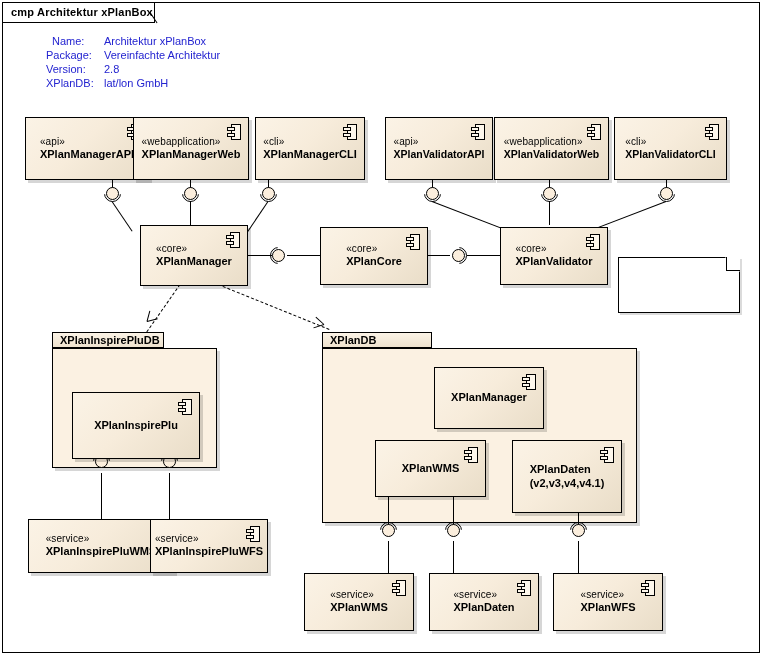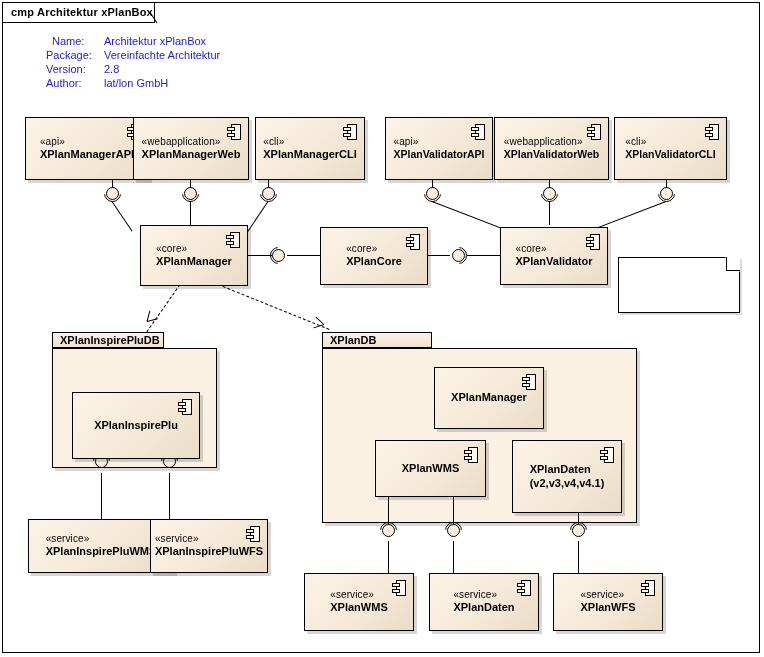--- a/index.html
+++ b/index.html
@@ -82,21 +82,21 @@
   <div class="frame-tab" style="left:3px;top:3px;width:152px;"></div>
   <div class="frame-tab-cut" style="left:150px;top:3px;"></div>
   <div class="frame-tab-inner">cmp Architektur xPlanBox</div>
 
   <div class="meta" style="left:38px;top:35px;margin-left:14px;">Name:</div>
   <div class="meta" style="left:104px;top:35px;">Architektur xPlanBox</div>
   <div class="meta" style="left:46px;top:49px;">Package:</div>
   <div class="meta" style="left:104px;top:49px;">Vereinfachte Architektur</div>
   <div class="meta" style="left:46px;top:63px;">Version:</div>
   <div class="meta" style="left:104px;top:63px;">2.8</div>
-  <div class="meta" style="left:46px;top:77px;">Author:</div>
+  <div class="meta" style="left:46px;top:77px;">XPlanDB:</div>
   <div class="meta" style="left:104px;top:77px;">lat/lon GmbH</div>
 
   <div class="pkg">
     <div class="pkg-tab" style="left:52px;top:332px;width:112px;height:16px;">XPlanInspirePluDB</div>
     <div class="pkg-body" style="left:52px;top:348px;width:165px;height:120px;"></div>
   </div>
 
   <div class="pkg">
     <div class="pkg-tab" style="left:322px;top:332px;width:110px;height:16px;">XPlanDB</div>
     <div class="pkg-body" style="left:322px;top:348px;width:315px;height:175px;"></div>

